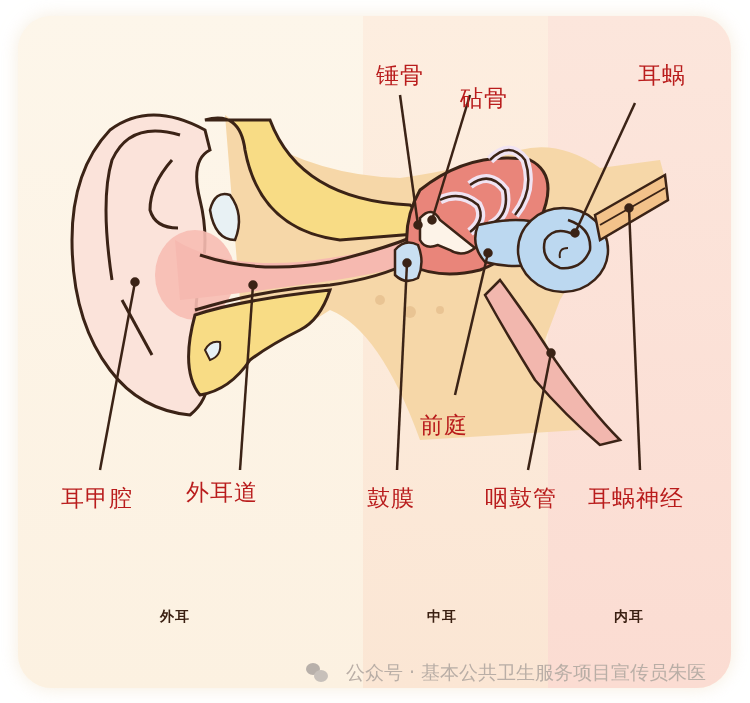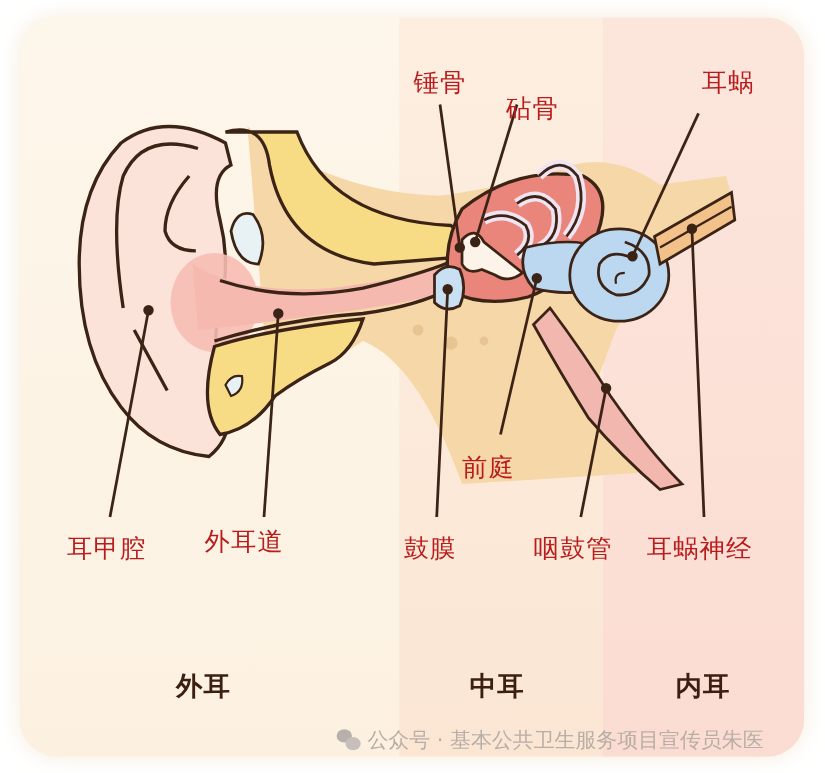--- a/index.html
+++ b/index.html
@@ -4,22 +4,22 @@
 <style>
   html,body{margin:0;padding:0;background:#ffffff;}
   body{width:750px;height:703px;position:relative;overflow:hidden;font-family:"DejaVu Sans","Liberation Sans",sans-serif;}
   .card{position:absolute;left:18px;top:16px;width:713px;height:672px;border-radius:34px;overflow:hidden;background:#fdf4e6;box-shadow:0 0 18px rgba(240,225,200,0.6);}
   .zone{position:absolute;top:0;bottom:0;}
   .zone-outer{left:0;width:345px;background:linear-gradient(180deg,#fdf6ea 0%,#fcf1e1 100%);}
   .zone-middle{left:345px;width:185px;background:linear-gradient(180deg,#fdeee0 0%,#fbe6d4 100%);}
   .zone-inner{left:530px;width:183px;background:linear-gradient(180deg,#fce6dc 0%,#fbdcd2 100%);}
   svg.art{position:absolute;left:0;top:0;}
   .lbl{position:absolute;font-size:23px;color:#b91c1c;white-space:nowrap;letter-spacing:1px;}
-  .sec{position:absolute;font-size:24px;font-weight:bold;color:#3b2012;white-space:nowrap;letter-spacing:1px;}
-  .wm{position:absolute;left:306px;top:660px;font-size:19px;color:#b9aea6;white-space:nowrap;display:flex;align-items:center;gap:6px;}
+  .sec{position:absolute;font-size:14px;font-weight:bold;color:#3b2012;white-space:nowrap;letter-spacing:1px;}
+  .wm{position:absolute;left:306px;top:660px;font-size:19px;color:#b9aea6;white-space:nowrap;display:flex;align-items:center;gap:18px;}
   .wm-icon{width:22px;height:20px;position:relative;display:inline-block;}
   .wm-icon span{position:absolute;border-radius:50%;background:#b8b0aa;}
 </style>
 </head>
 <body>
 
 <div class="card">
   <div class="zone zone-outer"></div>
   <div class="zone zone-middle"></div>
   <div class="zone zone-inner"></div>

